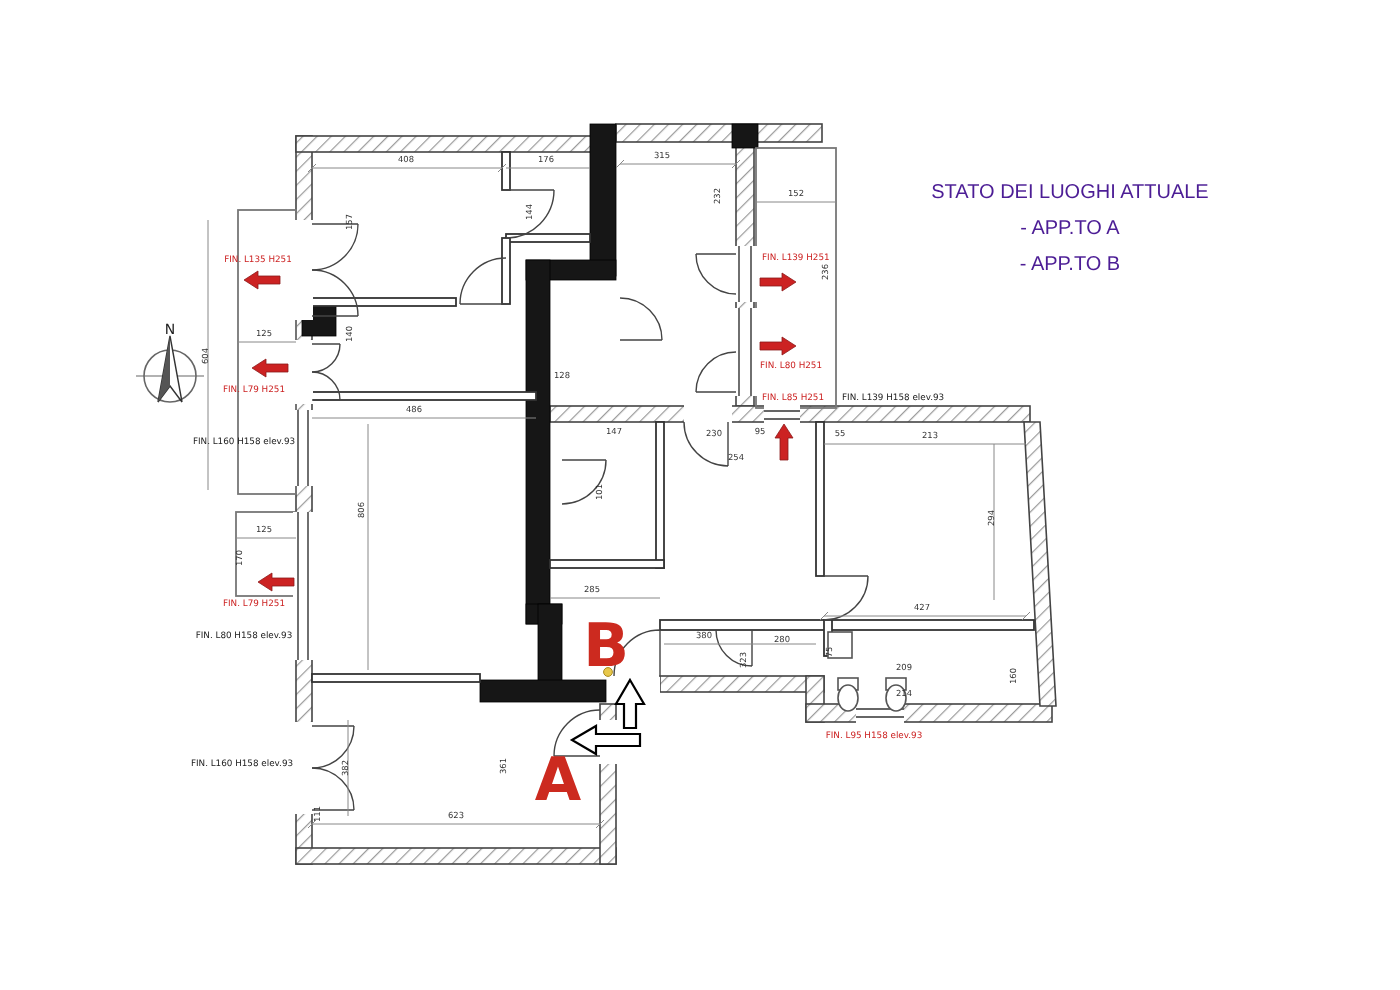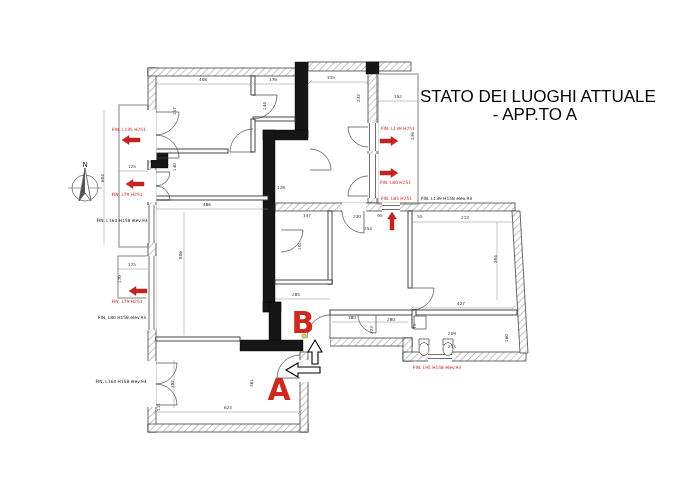--- a/index.html
+++ b/index.html
@@ -1,19 +1,19 @@
 <!DOCTYPE html>
 <html><head>
 <meta charset="utf-8">
 <style>
   html,body{margin:0;padding:0;background:#fff;}
   .page{position:relative;width:700px;height:495px;background:#fff;overflow:hidden;
         font-family:"Liberation Sans",sans-serif;}
   .title-block{position:absolute;left:420px;top:88px;width:230px;text-align:center;
-        color:#000000;font-size:17px;line-height:18px;font-family:"Liberation Sans",sans-serif;}
+        color:#4c1d95;font-size:10px;line-height:18px;font-family:"Liberation Sans",sans-serif;}
   .title-block div{white-space:nowrap;}
   svg text{font-family:"DejaVu Sans",sans-serif;}
   .dim{font-size:4.2px;fill:#333;text-anchor:middle;}
   .wlabel-red{font-size:4.4px;fill:#cc2222;}
   .wlabel-black{font-size:4.4px;fill:#222;}
   .apt-letter{font-size:30px;font-weight:bold;fill:#cc2a1f;text-anchor:middle;}
   .north-n{font-size:7px;fill:#222;text-anchor:middle;}
   .wall{fill:url(#hatch);stroke:#444;stroke-width:0.8;}
   .blackwall{fill:#161616;stroke:#000;stroke-width:0.4;}
   .thinwall{fill:#fff;stroke:#333;stroke-width:0.9;}
@@ -225,14 +225,15 @@
         <polygon points="398,141 391,136.5 391,139 380,139 380,143 391,143 391,145.5" class="red-arrow"></polygon>
         <polygon points="398,173 391,168.5 391,171 380,171 380,175 391,175 391,177.5" class="red-arrow"></polygon>
         <polygon points="392,212 396.5,219 394,219 394,230 390,230 390,219 387.5,219" class="red-arrow"></polygon>
       </g>
   </svg>
 
   
   <div class="title-block">
     <div>STATO DEI LUOGHI ATTUALE</div>
     <div>- APP.TO A</div>
+    <div>- APP.TO B</div>
   </div>
 </div>
 
 </body></html>

